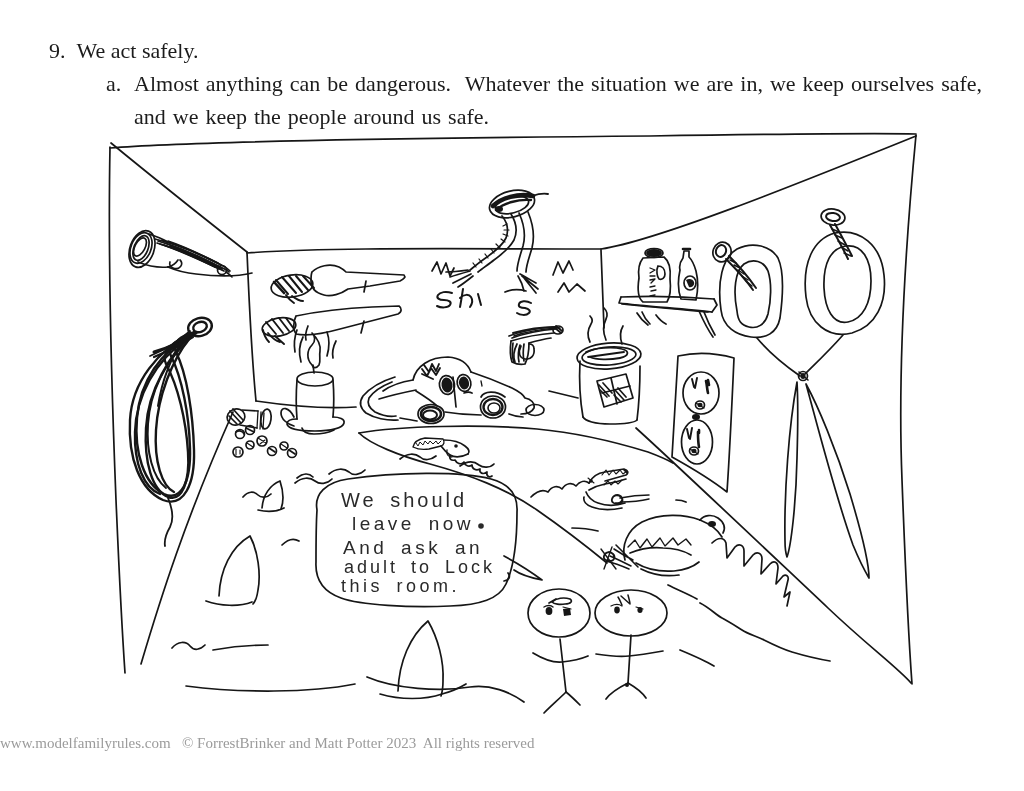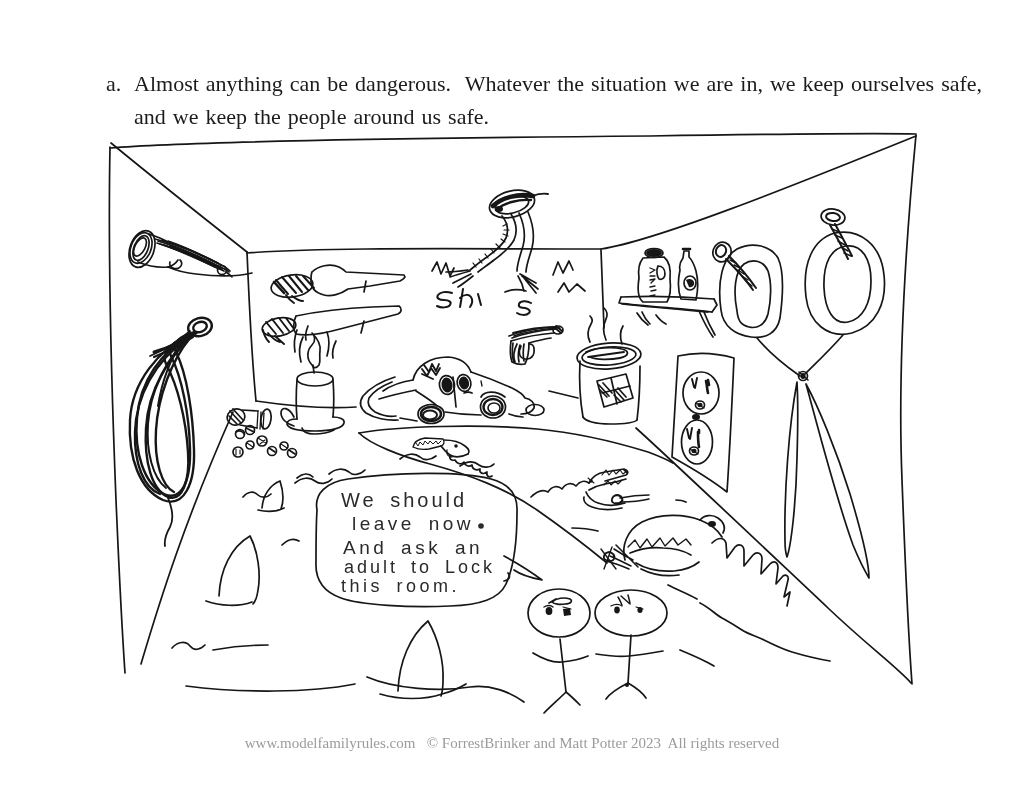--- a/index.html
+++ b/index.html
@@ -1,28 +1,29 @@
 <!DOCTYPE html>
 <html><head>
 <meta charset="utf-8">
 <style>
   html,body{margin:0;padding:0;background:#ffffff;width:1024px;height:791px;overflow:hidden;}
   #page{position:relative;width:1024px;height:791px;background:#ffffff;font-family:"Liberation Serif",serif;color:#1c1c1c;}
   .h1{position:absolute;left:49px;top:38px;font-size:22px;}
   .h2{position:absolute;left:106px;top:67px;width:920px;font-size:22px;line-height:33px;word-spacing:1.5px;}
-  .footer{position:absolute;left:0;top:735px;width:1024px;text-align:center;font-size:15px;color:#9b9b9b;}
+  .footer{position:absolute;left:0;top:735px;width:1024px;text-align:left;font-size:15px;color:#9b9b9b;}
   svg{position:absolute;left:0;top:0;}
   .s{fill:none;stroke:#161616;stroke-width:1.7;stroke-linecap:round;stroke-linejoin:round;}
   .sk{fill:none;stroke:#161616;stroke-width:2.4;stroke-linecap:round;stroke-linejoin:round;}
   .f{fill:#161616;stroke:none;}
   .hand{font-family:"Liberation Sans",sans-serif;fill:#2a2a2a;}
 </style>
 </head>
 <body>
 <div id="page">
+  <div class="h1">9.&nbsp;&nbsp;We act safely.</div>
   <div class="h2">a.&nbsp; Almost anything can be dangerous.&nbsp; Whatever the situation we are in, we keep ourselves safe,<br>&nbsp;&nbsp;&nbsp;&nbsp;and we keep the people around us safe.</div>
   <div class="footer">www.modelfamilyrules.com&nbsp;&nbsp; © ForrestBrinker and Matt Potter 2023&nbsp; All rights reserved</div>
   <svg width="1024" height="791" viewBox="0 0 1024 791">
     <g id="room" class="s">
       <path d="M110,148 C180,142 420,138 650,136 C780,134 880,133 916,134"></path>
       <path d="M110,147 C108,250 112,400 116,500 C119,570 122,630 125,673"></path>
       <path d="M111,143 C150,175 200,215 247,252"></path>
       <path d="M247,252 C249,300 252,360 256,401"></path>
       <path d="M247,253 C330,247 460,249 601,249"></path>
       <path d="M601,249 C655,241 790,187 916,136"></path>

